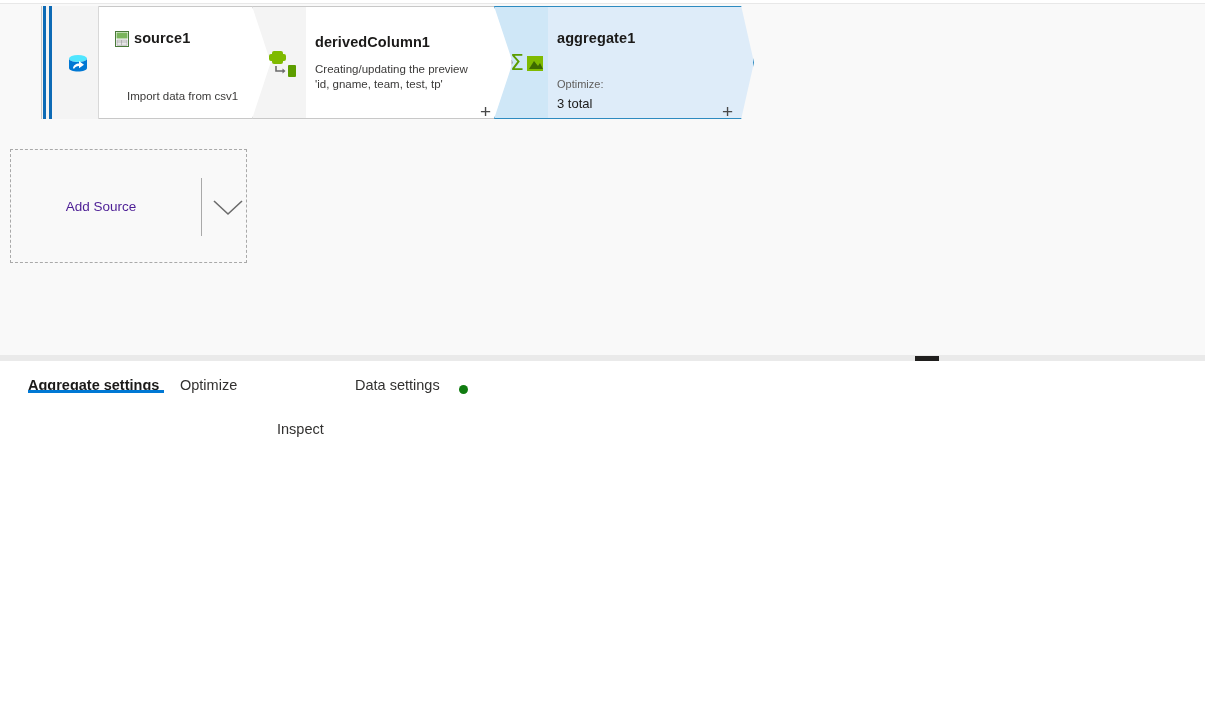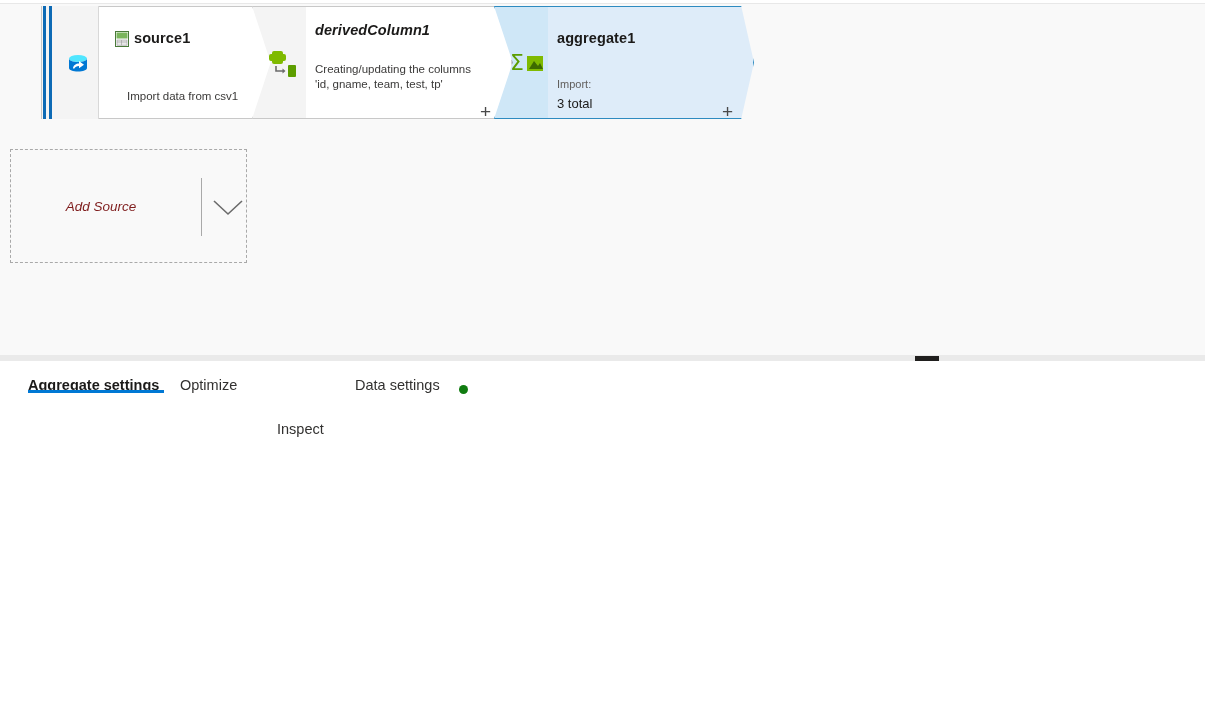--- a/index.html
+++ b/index.html
@@ -110,21 +110,21 @@
   #add-source {
     position: absolute; left: 10px; top: 149px;
     width: 237px; height: 114px;
     border: 1px dashed #a9a9a9;
     background: transparent;
     cursor: pointer;
   }
   #add-source-label {
     position: absolute; left: 0; top: 49px; width: 180px;
     text-align: center;
-    font-size: 13.5px; color: #7f1d1d; font-style: italic;
+    font-size: 13.5px; color: #4c1d95;
   }
   #add-source-divider {
     position: absolute; left: 190px; top: 28px;
     width: 1px; height: 58px; background: #a9a9a9;
   }
   #add-source-chevron {
     position: absolute; left: 200px; top: 46px;
     width: 34px; height: 22px;
   }
 
@@ -220,39 +220,39 @@
     <div class="node-body" style="left:54px; width:175px; border-left:none;"></div>
     <div class="node-arrow-right" style="left:228px;"></div>
 
     <svg style="position:absolute; left:15px; top:42px;" width="34" height="32" viewBox="0 0 34 32">
       <path d="M7 3 h7 a2 2 0 0 1 2 2 v1 h1 a2 2 0 0 1 2 2 v3 a2 2 0 0 1 -2 2 h-1 v1 a2 2 0 0 1 -2 2 h-7 a2 2 0 0 1 -2 -2 v-1 h-1 a2 2 0 0 1 -2 -2 v-3 a2 2 0 0 1 2 -2 h1 v-1 a2 2 0 0 1 2 -2 Z" fill="#7fba00"></path>
       <rect x="21" y="17" width="8" height="12" rx="1" fill="#5d9e00"></rect>
       <path d="M9 18 v5 h8" stroke="#6b6b6b" stroke-width="1.6" fill="none"></path>
       <path d="M15.5 20.5 l3 2.5 -3 2.5 z" fill="#6b6b6b"></path>
     </svg>
 
-    <div class="node-title" style="left:63px; top:16px;font-style:italic;">derivedColumn1</div>
-    <div class="node-sub" style="left:63px; top:56px; width:165px;">Creating/updating the columns
+    <div class="node-title" style="left:63px; top:28px;">derivedColumn1</div>
+    <div class="node-sub" style="left:63px; top:56px; width:165px;">Creating/updating the preview
 'id, gname, team, test, tp'</div>
     <div class="node-plus" style="left:228px; top:96px;">+</div>
   </div>
 
   <div class="node selected" style="left:494px; top:6px; width:258px;">
     <div class="node-arrow-left" style="left:0; width:55px;"></div>
     <div class="node-body" style="left:54px; width:175px; border-left:none;"></div>
     <div class="node-arrow-right" style="left:228px;"></div>
 
     <svg style="position:absolute; left:16px; top:44px;" width="36" height="26" viewBox="0 0 36 26">
       <text x="0" y="20" font-family="DejaVu Sans, sans-serif" font-size="22" fill="#5d9e00">Σ</text>
       <rect x="17" y="6" width="16" height="15" fill="#7fba00"></rect>
       <path d="M19 19 l5 -8 4 5 2 -3 3 6 z" fill="#3d6b00"></path>
     </svg>
 
     <div class="node-title" style="left:63px; top:24px;">aggregate1</div>
-    <div class="node-sub-label" style="left:63px; top:72px;">Import:</div>
+    <div class="node-sub-label" style="left:63px; top:72px;">Optimize:</div>
     <div class="node-sub-strong" style="left:63px; top:90px;">3 total</div>
     <div class="node-plus" style="left:228px; top:96px;">+</div>
   </div>
 
   <div id="add-source">
     <div id="add-source-label">Add Source</div>
     <div id="add-source-divider"></div>
     <svg id="add-source-chevron" viewBox="0 0 34 22">
       <path d="M3 5 L17 18 L31 5" stroke="#6b6b6b" stroke-width="1.6" fill="none"></path>
     </svg>

